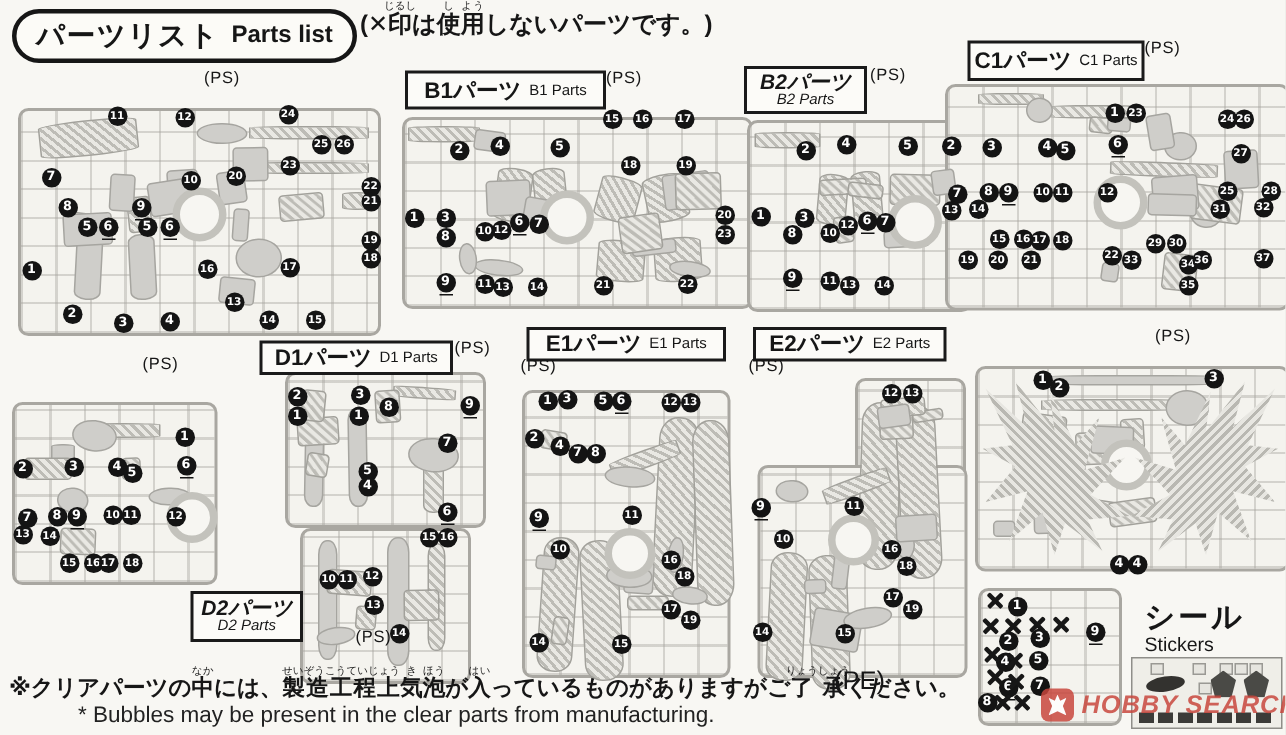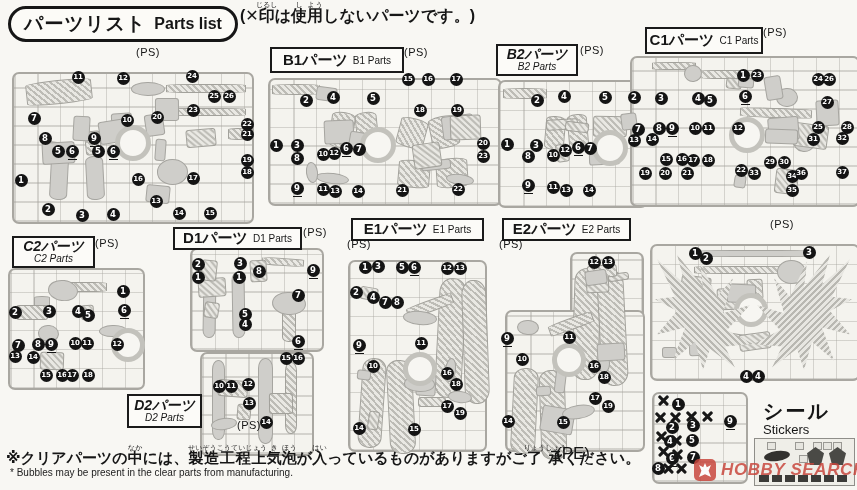--- a/index.html
+++ b/index.html
@@ -11,21 +11,21 @@
   .title-jp{font-size:19px;font-weight:bold;letter-spacing:1px;}
   .title-en{font-size:16px;font-weight:bold;}
   
   .top-note{position:absolute;left:240px;top:1px;line-height:1;}
   .top-note .jp{font-size:16px;font-weight:600;}
   .top-note .en{font-size:11px;margin-top:1px;padding-left:22px;color:#222;}
   ruby{ruby-position:over;}
   rt{font-size:7px;font-weight:normal;letter-spacing:0;}
   .footer-note{position:absolute;left:6px;top:444px;line-height:1;z-index:9;}
   .footer-note .jp{font-size:15px;font-weight:600;}
-  .footer-note .en{font-size:10px;margin-top:3px;padding-left:4px;color:#222;}
+  .footer-note .en{font-size:15px;margin-top:3px;padding-left:4px;color:#222;margin-left:42px;}
   
   .lbox{position:absolute;border:2px solid #1a1a1a;background:#fcfbf8;display:flex;
         align-items:center;justify-content:center;gap:5px;z-index:6;white-space:nowrap;}
   .lbox .jp{font-weight:bold;font-size:15px;}
   .lbox .en{font-size:10px;}
   .lbox.two{flex-direction:column;gap:0;line-height:1.08;font-style:italic;}
   .lbox.two .jp{font-size:14px;}
   .ps{position:absolute;font-size:11px;font-weight:400;z-index:6;letter-spacing:.5px;}
   
   .frame{position:absolute;border:2px solid #a9a7a1;border-radius:7px;z-index:0;
@@ -313,24 +313,20 @@
     <div class="frame" style="left: 8px; top: 268px; width: 133px; height: 118px;"></div>
     <div class="ring" style="left: 111px; top: 328px; width: 24px; height: 24px;"></div>
     <div class="blob blade hatch" style="left: 55px; top: 282px; width: 50px; height: 8px; transform: rotate(0deg);"></div>
     <div class="blob blade solid" style="left: 34px; top: 296px; width: 14px; height: 10px; transform: rotate(0deg);"></div>
     <div class="blob hatch" style="left: 16.3984px; top: 305.439px; width: 29.7384px; height: 12.9471px; border-radius: 3px; transform: rotate(-0.275667deg);"></div>
     <div class="blob solid" style="left: 38.1711px; top: 324.905px; width: 18.6523px; height: 14.6687px; border-radius: 50%; transform: rotate(5.17945deg);"></div>
     <div class="blob solid" style="left: 48.0073px; top: 279.942px; width: 27.7205px; height: 18.9121px; border-radius: 50%; transform: rotate(6.87468deg);"></div>
     <div class="blob hatch" style="left: 80.8645px; top: 304.646px; width: 11.3942px; height: 13.4077px; border-radius: 3px; transform: rotate(-2.86135deg);"></div>
     <div class="blob solid" style="left: 99.1865px; top: 324.8px; width: 26.2788px; height: 10.4599px; border-radius: 50%; transform: rotate(-1.30575deg);"></div>
     <div class="blob hatch" style="left: 40.133px; top: 351.806px; width: 22.3054px; height: 15.9774px; border-radius: 3px; transform: rotate(2.25821deg);"></div>
-    <div class="lbox two" style="left: 12px; top: 236px; width: 79px; height: 28px;">
-      <span class="jp">C2パーツ</span>
-      <span class="en">C2 Parts</span>
-    </div>
     <div class="ps" style="left: 95px; top: 237px;">(PS)</div>
     <div class="badge" style="left: 116.5px; top: 284.5px; width: 13px; height: 13px; font-size: 8.5px;">1</div>
     <div class="badge" style="left: 8.5px; top: 305.5px; width: 13px; height: 13px; font-size: 8.5px;">2</div>
     <div class="badge" style="left: 42.5px; top: 304.5px; width: 13px; height: 13px; font-size: 8.5px;">3</div>
     <div class="badge" style="left: 71.5px; top: 304.5px; width: 13px; height: 13px; font-size: 8.5px;">4</div>
     <div class="badge" style="left: 81.5px; top: 308.5px; width: 13px; height: 13px; font-size: 8.5px;">5</div>
     <div class="badge" style="left: 117.5px; top: 303.5px; width: 13px; height: 13px; font-size: 8.5px;">6</div>
     <div class="badge-bar" style="left: 119.5px; top: 317.5px; width: 9px; height: 1.6px;"></div>
     <div class="badge" style="left: 11.5px; top: 338.5px; width: 13px; height: 13px; font-size: 8.5px;">7</div>
     <div class="badge" style="left: 31.5px; top: 337.5px; width: 13px; height: 13px; font-size: 8.5px;">8</div>

